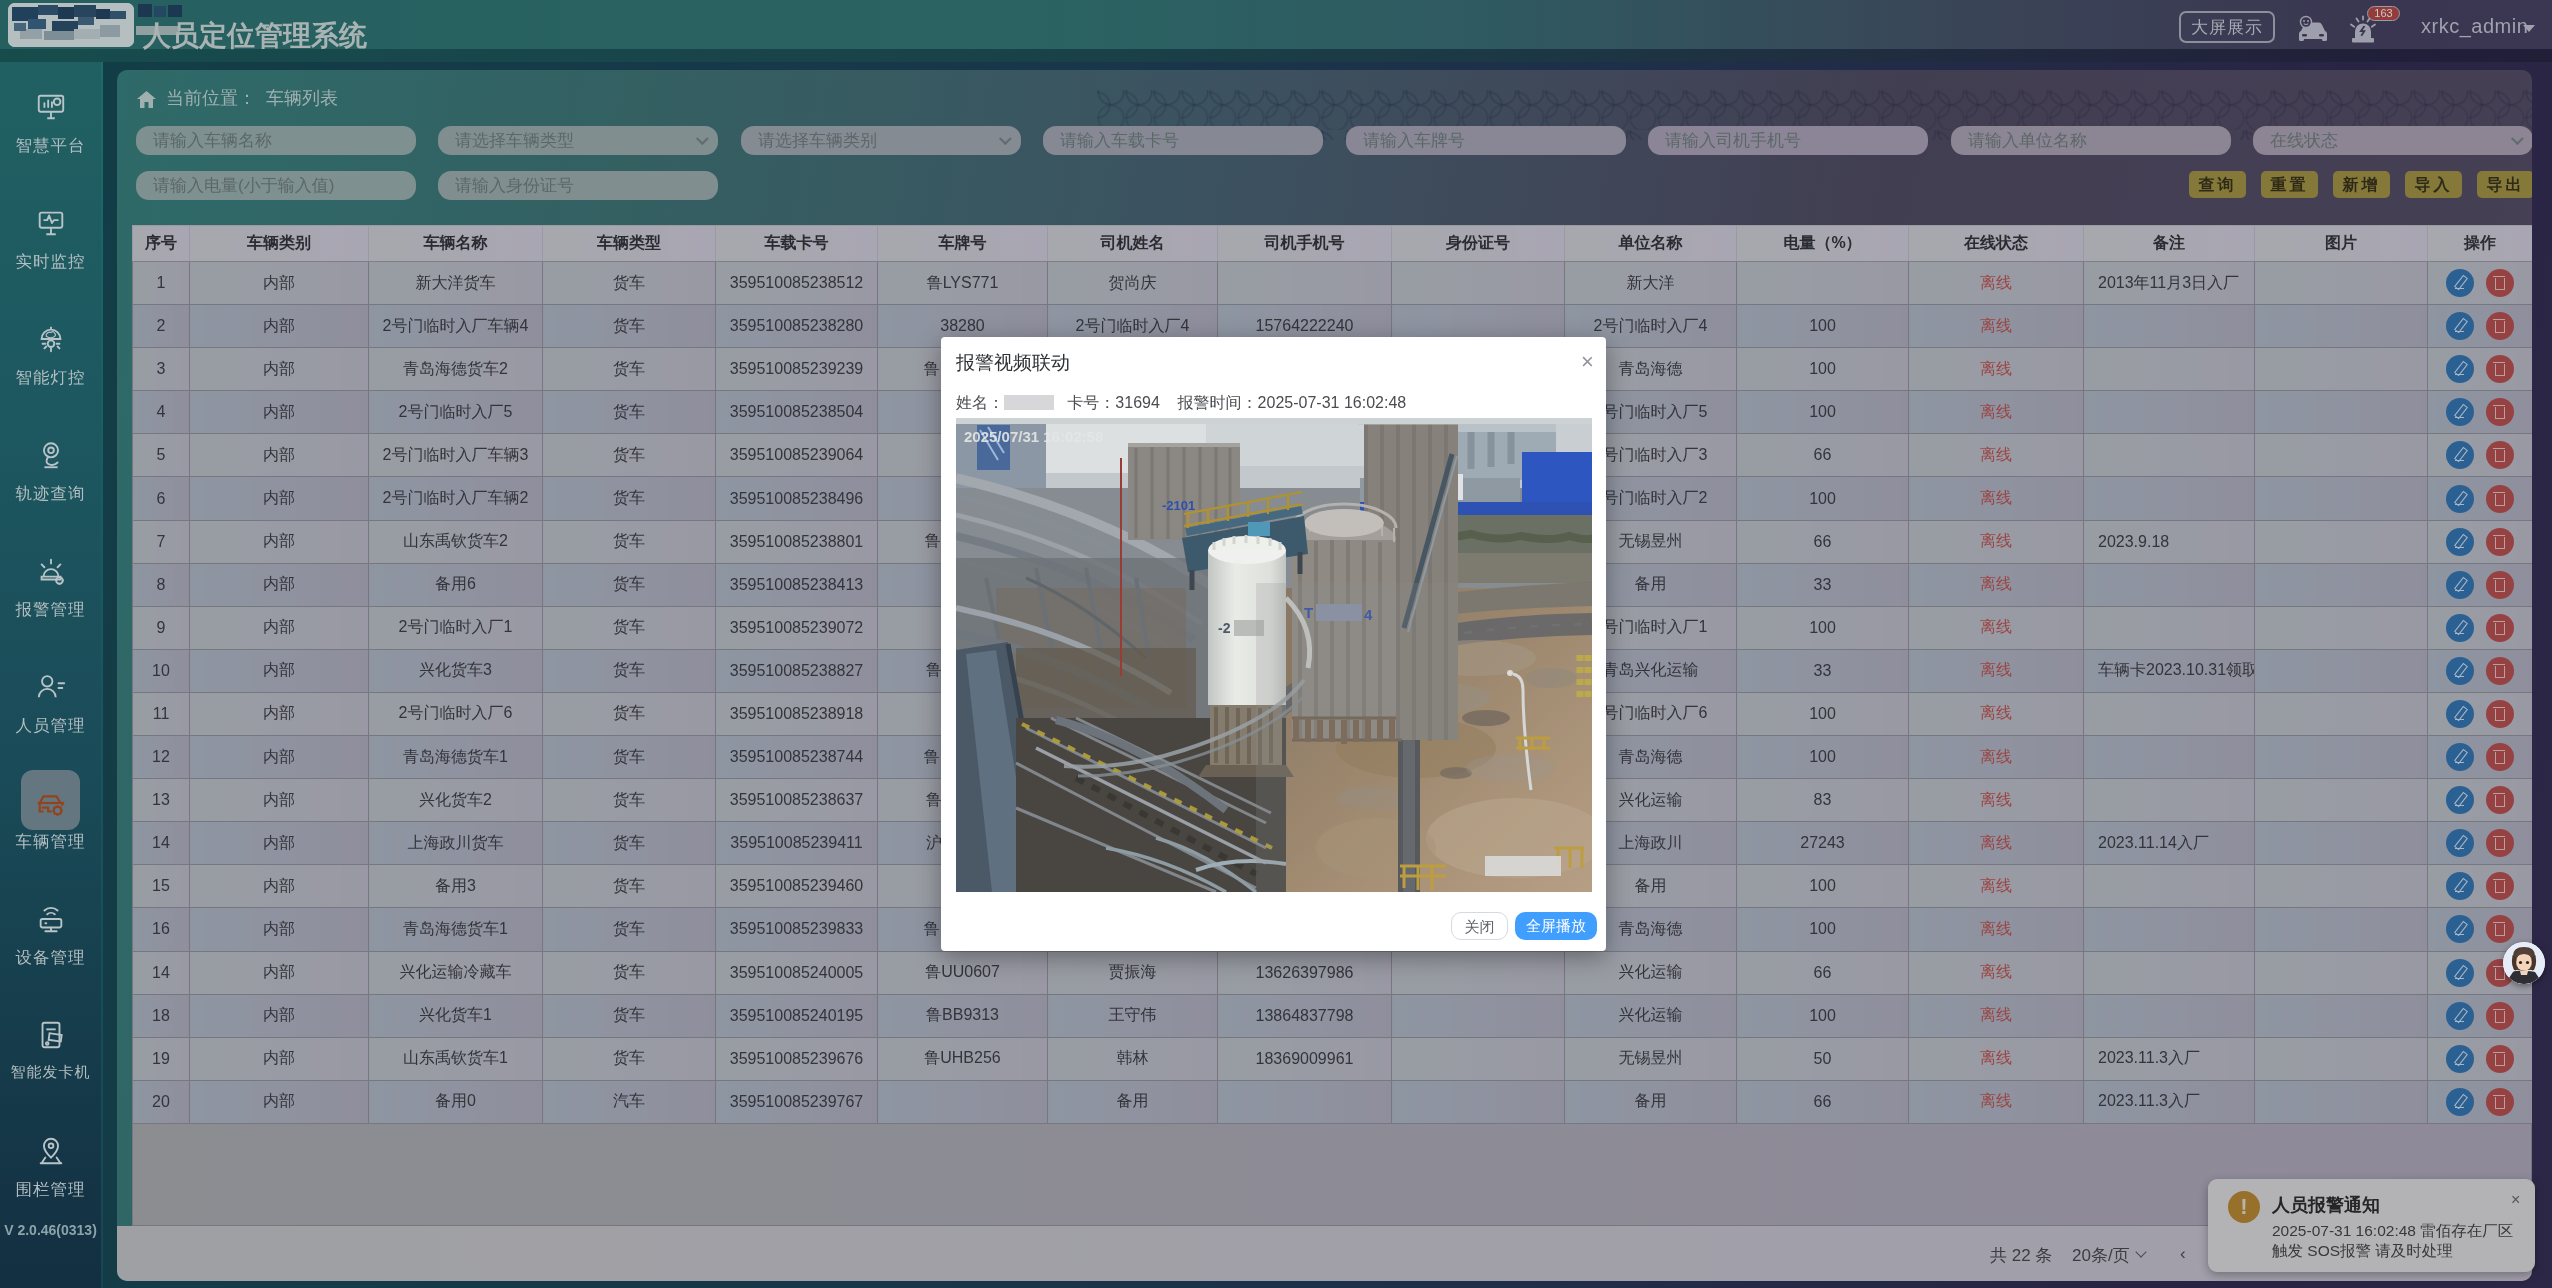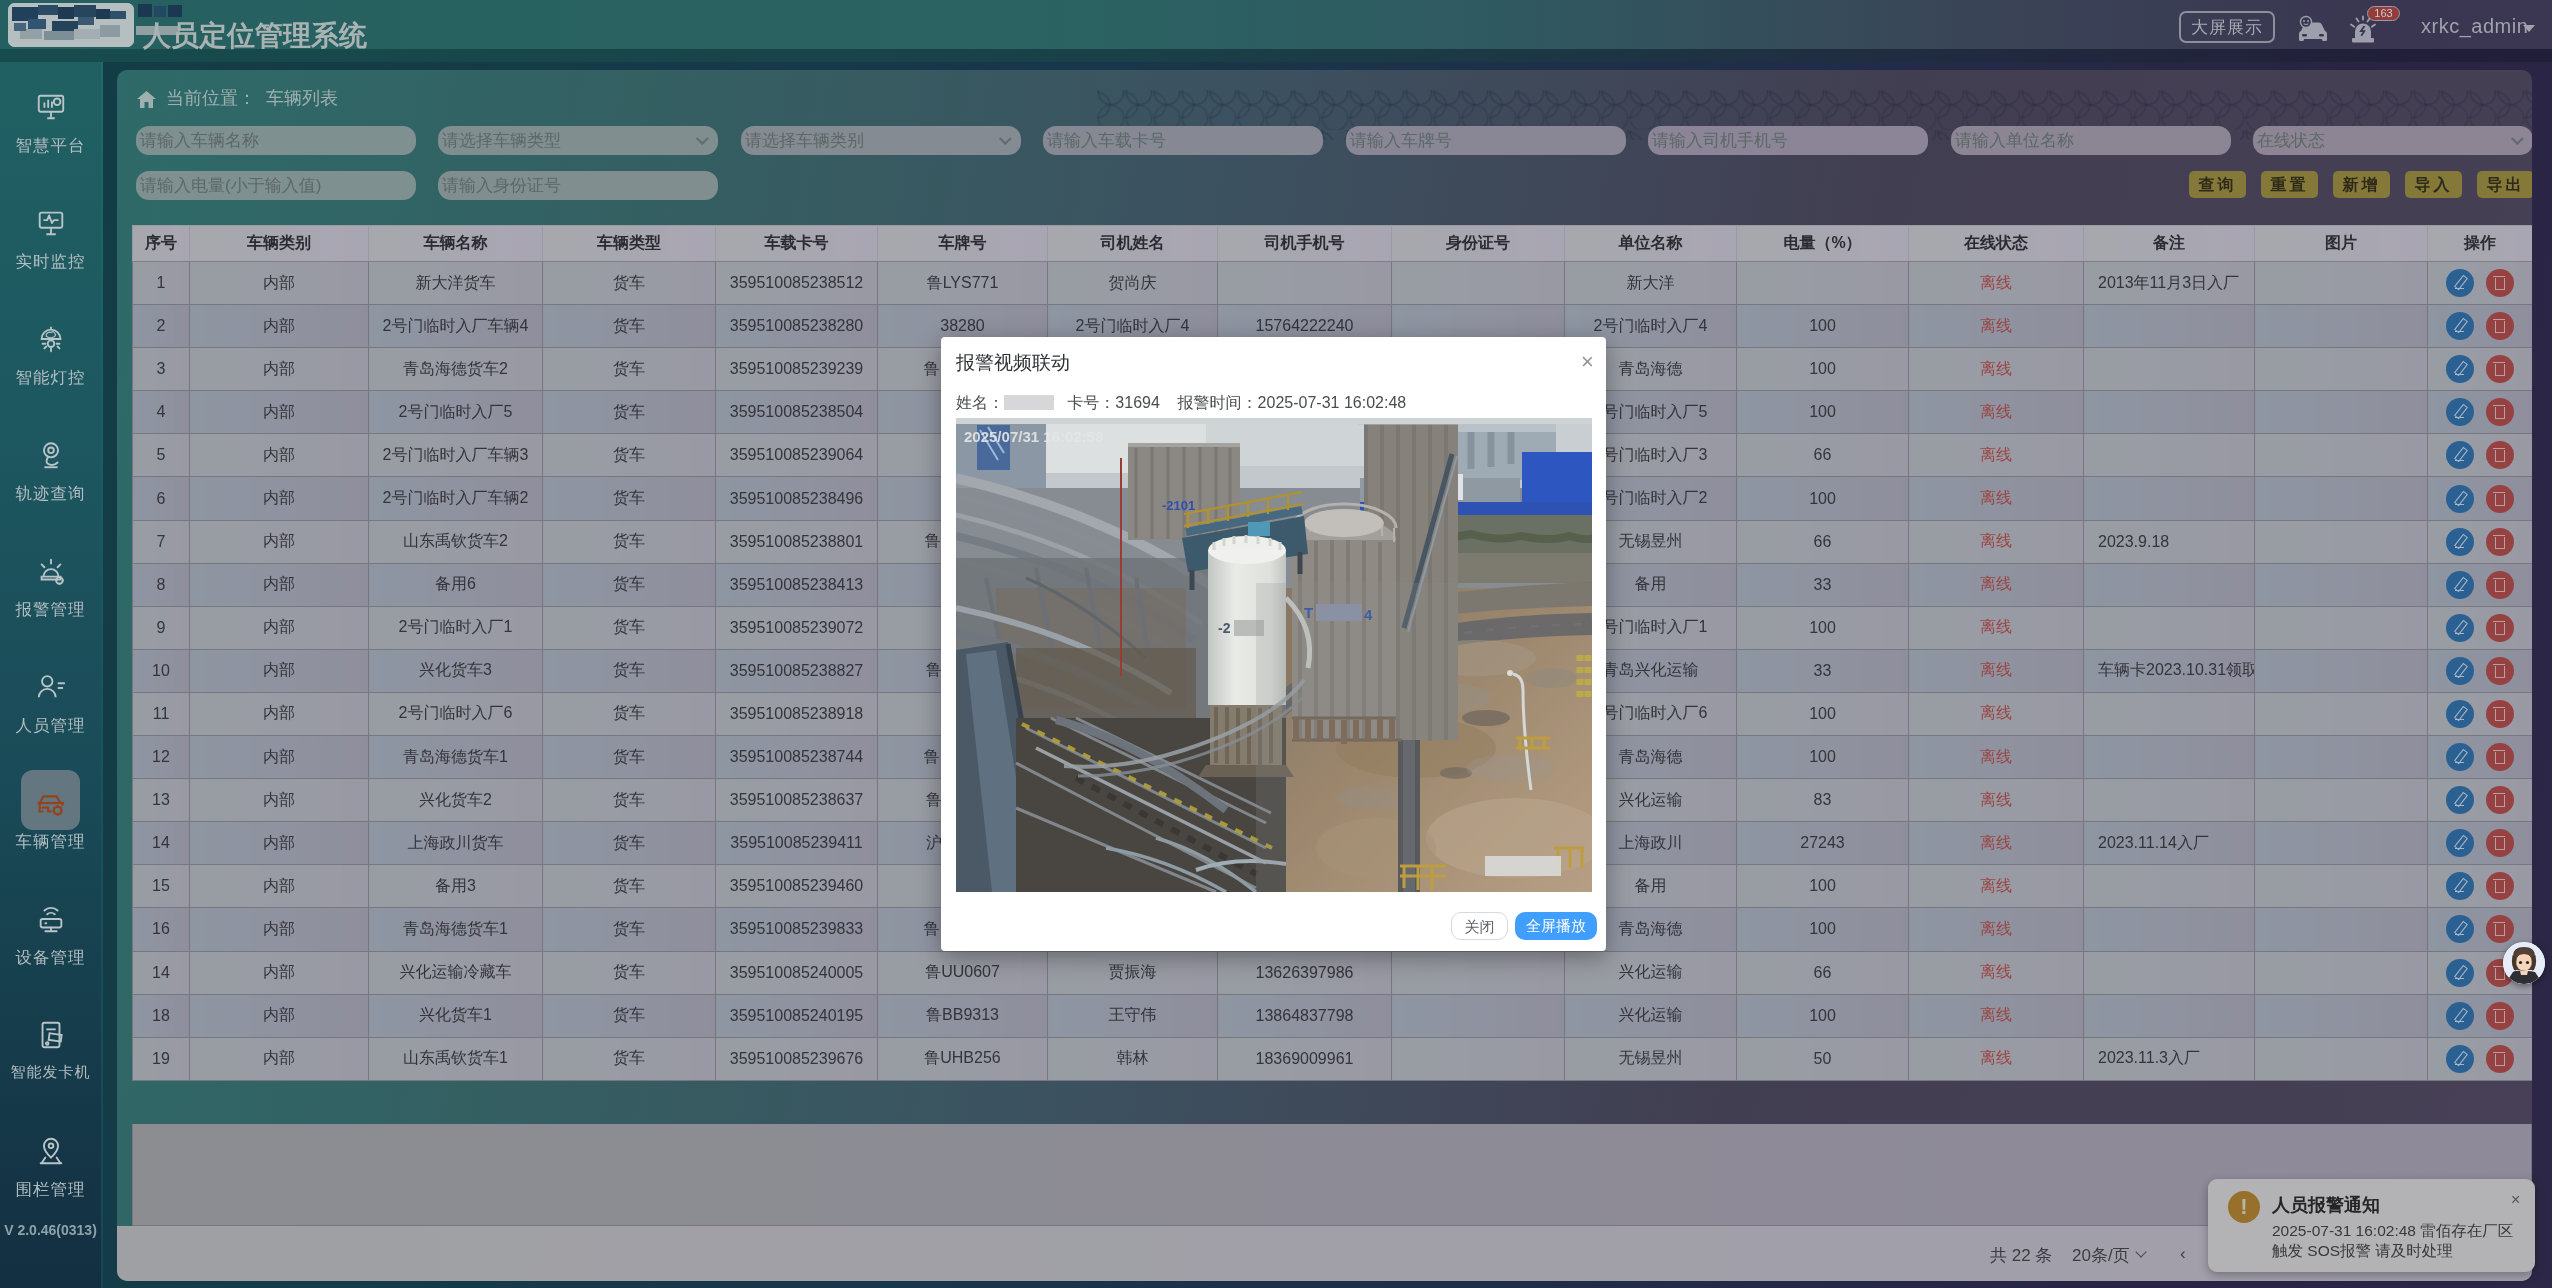--- a/index.html
+++ b/index.html
@@ -41,21 +41,21 @@
     color:#8da3ab; font-size:14px; font-weight:bold; }
 
   
   #card { position:absolute; left:117px; top:70px; width:2415px; height:1211px; border-radius:10px;
     background:linear-gradient(100deg,#2e6a69 0%,#346062 20%,#3c5260 42%,#423e52 68%,#474056 100%);
     overflow:hidden; }
   #crumb { position:absolute; left:20px; top:16px; color:#9fb0b0; font-size:18px; }
   #crumb svg { vertical-align:-4px; margin-right:10px; }
 
   .inp { position:absolute; height:29px; width:280px; border-radius:13px; font-size:17px;
-    color:#5c6868; line-height:29px; padding-left:4px; }
+    color:#5c6868; line-height:29px; padding-left:17px; }
   .sel .arr { position:absolute; right:14px; top:11px; width:9px; height:9px;
     border-right:2px solid #606c6e; border-bottom:2px solid #606c6e; transform:rotate(45deg) translateY(-4px); }
   .btn { position:absolute; top:101px; height:27px; border-radius:5px; background:#85793a;
     color:#2f2a18; font-size:16px; font-weight:bold; text-align:center; line-height:27px; letter-spacing:3px; }
 
 #wave { position:absolute; left:980px; top:20px; width:1435px; height:50px; opacity:.5;
     background-image:
       radial-gradient(circle 15px at 14px 2px, rgba(16,18,42,0) 11px, rgba(16,18,42,.4) 12.5px, rgba(16,18,42,0) 14.5px),
       radial-gradient(circle 15px at 0px 15px, rgba(16,18,42,0) 11px, rgba(16,18,42,.35) 12.5px, rgba(16,18,42,0) 14.5px),
       radial-gradient(circle 15px at 14px 28px, rgba(16,18,42,0) 11px, rgba(16,18,42,.3) 12.5px, rgba(16,18,42,0) 14.5px);
@@ -626,20 +626,37 @@
           <td>内部</td>
           <td>山东禹钦货车1</td>
           <td>货车</td>
           <td>359510085239676</td>
           <td>鲁UHB256</td>
           <td>韩林</td>
           <td>18369009961</td>
           <td></td>
           <td>无锡昱州</td>
           <td>50</td>
+          <td class="off">离线</td>
+          <td style="text-align:left;padding-left:14px;">2023.11.3入厂</td>
+          <td></td>
+          <td><span class="opbtn b"></span><span class="opbtn r"></span></td>
+        </tr>
+        <tr class="even">
+          <td>20</td>
+          <td>内部</td>
+          <td>备用0</td>
+          <td>汽车</td>
+          <td>359510085239767</td>
+          <td></td>
+          <td>备用</td>
+          <td></td>
+          <td></td>
+          <td>备用</td>
+          <td>66</td>
           <td class="off">离线</td>
           <td style="text-align:left;padding-left:14px;">2023.11.3入厂</td>
           <td></td>
           <td><span class="opbtn b"></span><span class="opbtn r"></span></td>
         </tr>
       </tbody>
     </table>
 </div>
 <div id="shade"></div>
 <div id="notif">

